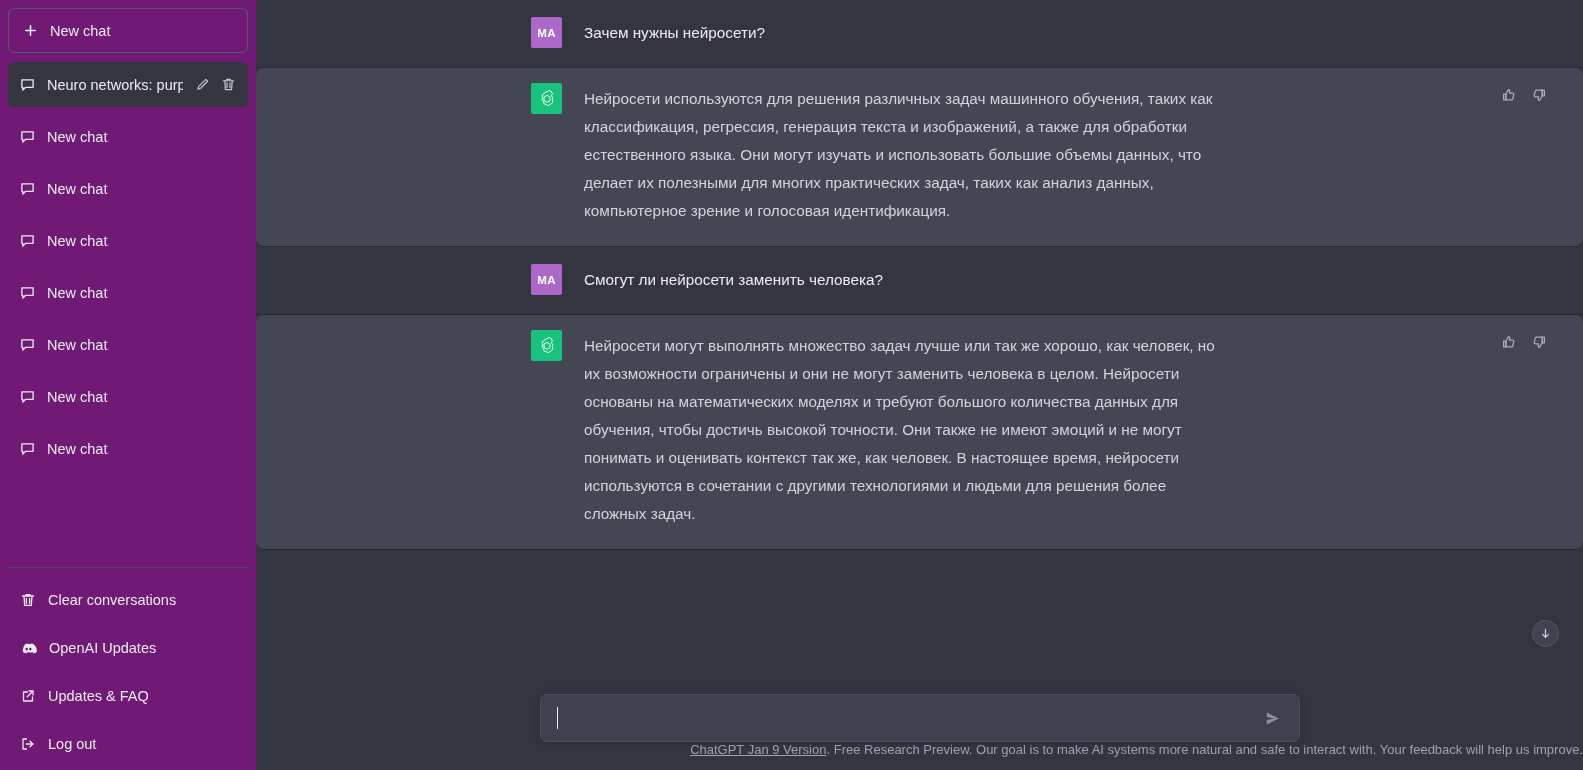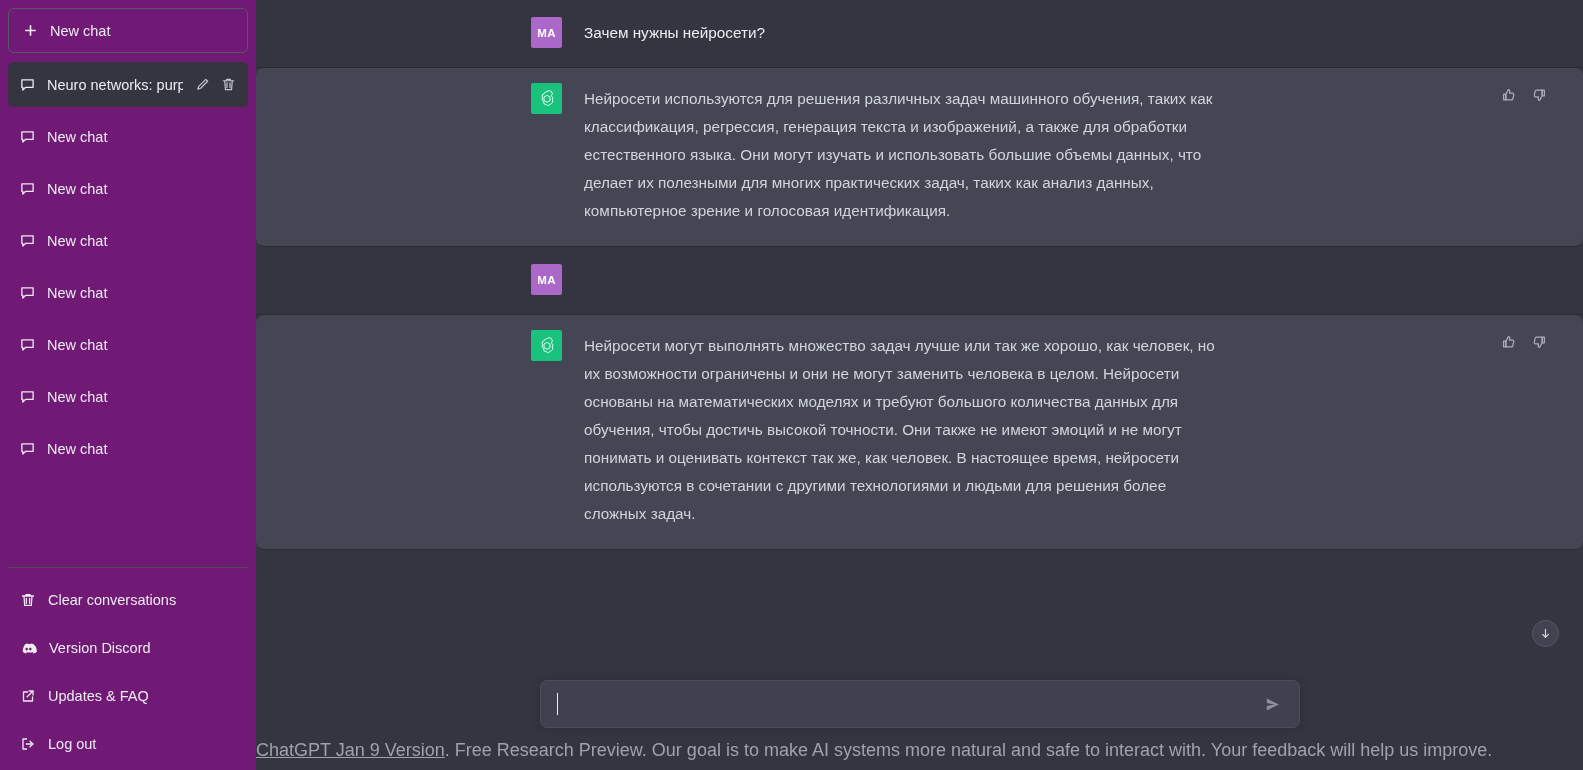--- a/index.html
+++ b/index.html
@@ -204,24 +204,23 @@
   .send-btn {
     flex: 0 0 auto;
     color: #8e8ea0;
     cursor: pointer;
     padding: 4px;
     display: flex;
     align-items: center;
   }
 
   .disclaimer {
-    text-align: left;
+    text-align: right;
     color: #a0a0ae;
-    font-size: 18px;
-    padding-top: 14px;
+    font-size: 13px;
     line-height: 16px;
   }
   .disclaimer a {
     color: #a0a0ae;
     text-decoration: underline;
   }
 
   .scroll-down {
     position: absolute;
     right: 24px;
@@ -356,21 +355,21 @@
         <span>Clear conversations</span>
       </div>
 
 
       <div class="footer-item">
         <span class="icon">
           <svg width="17" height="17" viewBox="0 0 16 16" fill="currentColor">
             <path d="M13.1 4.2A10.9 10.9 0 0 0 10.4 3.4l-.2.4c-.9-.1-1.8-.1-2.7 0l-.2-.4a10.9 10.9 0 0 0-2.7.8C2.9 6.6 2.5 8.9 2.7 11.2a11 11 0 0 0 3.3 1.6l.7-1.1-1.1-.5.3-.2a7.8 7.8 0 0 0 6.7 0l.3.2-1.1.5.7 1.1a11 11 0 0 0 3.3-1.6c.2-2.6-.4-4.9-2.7-7zM6.3 9.8c-.6 0-1.2-.6-1.2-1.3s.5-1.3 1.2-1.3c.7 0 1.2.6 1.2 1.3s-.5 1.3-1.2 1.3zm3.4 0c-.6 0-1.2-.6-1.2-1.3s.5-1.3 1.2-1.3c.7 0 1.2.6 1.2 1.3s-.5 1.3-1.2 1.3z"></path>
           </svg>
         </span>
-        <span>Version Discord</span>
+        <span>OpenAI Updates</span>
       </div>
 
       <div class="footer-item">
         <span class="icon">
           <svg width="16" height="16" viewBox="0 0 16 16" fill="none" stroke="currentColor" stroke-width="1.3" stroke-linecap="round" stroke-linejoin="round">
             <path d="M12.5 9v4h-9V4h4"></path>
               <path d="M9 3h4v4"></path>
               <path d="M7.2 8.8L12.8 3.2"></path>
           </svg>
         </span>
@@ -424,20 +423,21 @@
                 <path d="M11.2 8.8h2.2V3.2h-2.2z"></path>
               </svg>
             </span>
           </div>
         </div>
       </div>
 
       <div class="msg-row user">
         <div class="msg-inner">
           <div class="avatar" style="background:#ab68c8">MA</div>
+          <div class="msg-body">Смогут ли нейросети заменить человека?</div>
         </div>
       </div>
 
       <div class="msg-row assistant">
         <div class="msg-inner">
           <div class="avatar" style="background:#19c37d">
             <svg width="20" height="20" viewBox="0 0 24 24" fill="none" stroke="#ffffff" stroke-width="1.1" stroke-linejoin="round">
               <path d="M12 3.1a3.3 3.3 0 0 0-3.1 2.2 3.3 3.3 0 0 0-2.2 5 3.3 3.3 0 0 0 1.2 4.6 3.3 3.3 0 0 0 3 3.9 3.3 3.3 0 0 0 5.3-.9 3.3 3.3 0 0 0 2.2-5 3.3 3.3 0 0 0-1.2-4.6A3.3 3.3 0 0 0 12 3.1z"></path>
               <path d="M12 7.6L15.6 9.7v4.2L12 16l-3.6-2.1V9.7z"></path>
             </svg>

